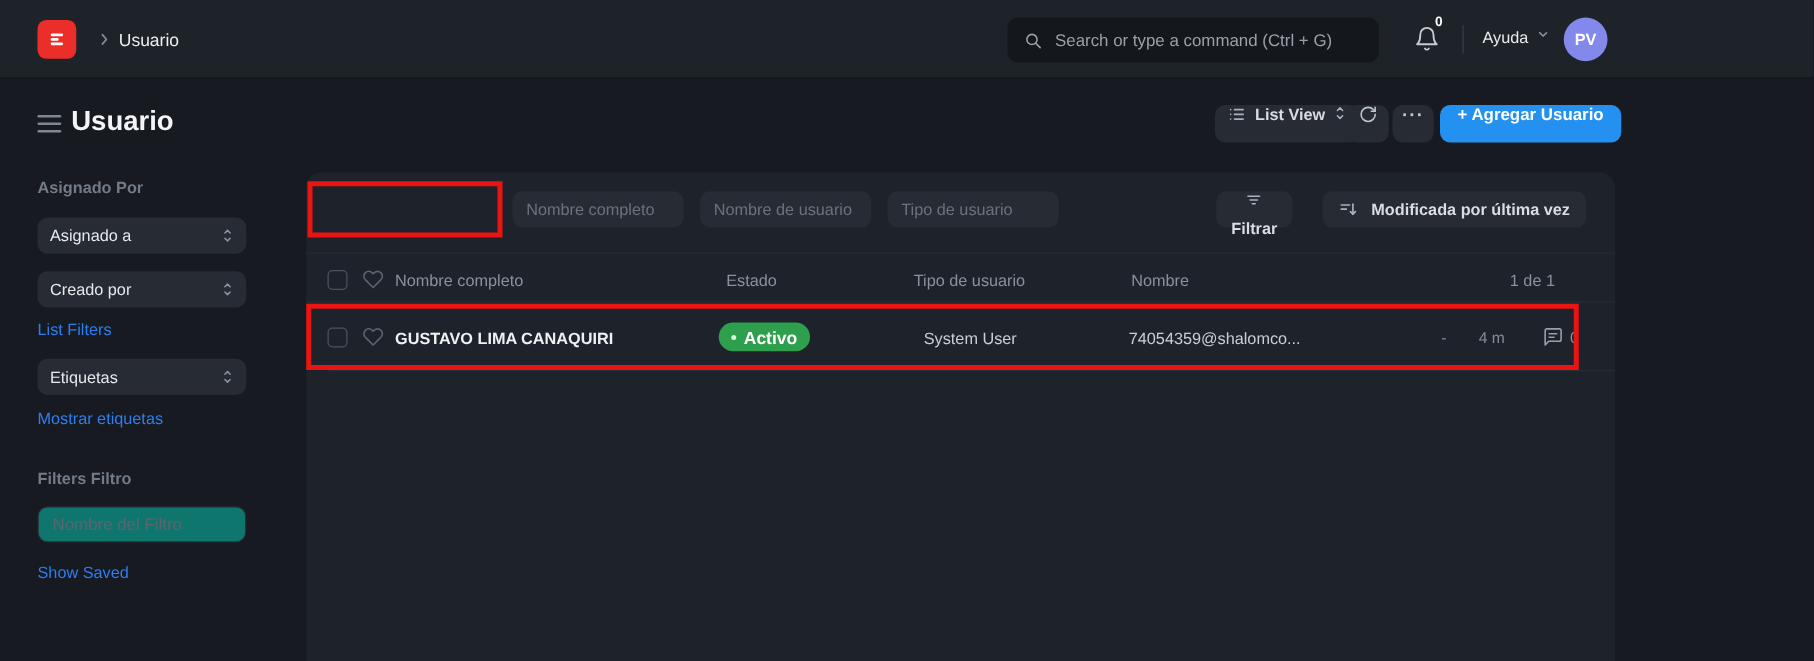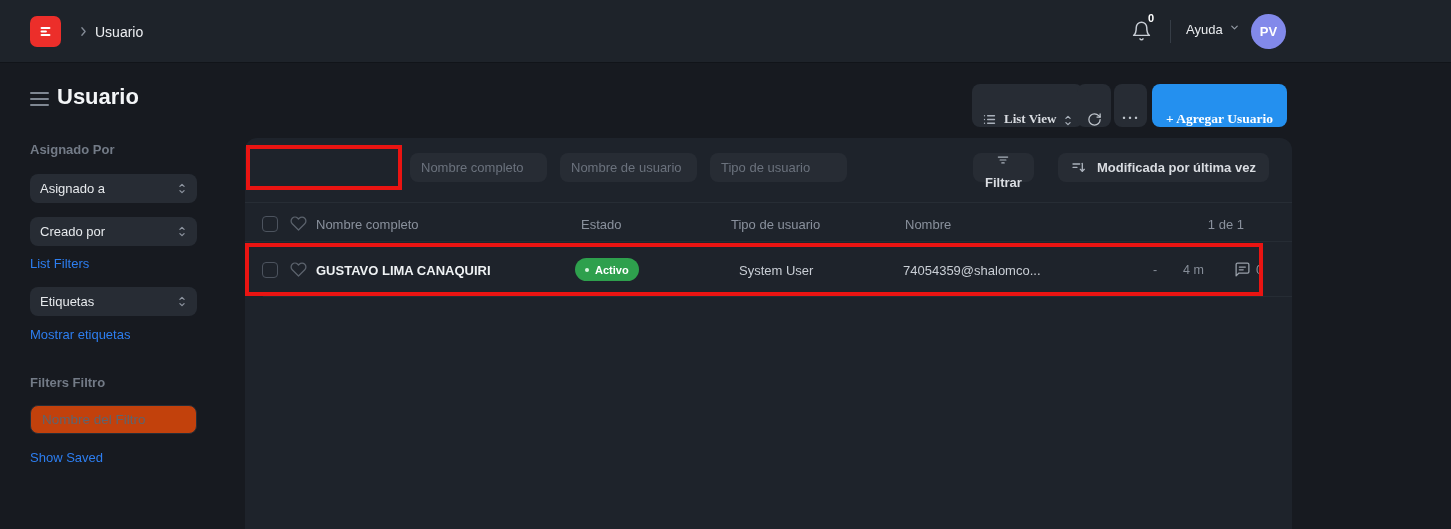--- a/index.html
+++ b/index.html
@@ -31,38 +31,38 @@
     font-size:13px; font-weight:500; color:#e9ebee; cursor:pointer; }
   .help svg { color:#949ba5; }
   .avatar { position:absolute; left:1251px; top:14px; width:35px; height:35px; border-radius:50%;
     background:#8289ea; color:#ffffff; font-size:13px; font-weight:600;
     display:flex; align-items:center; justify-content:center; cursor:pointer; }
 
   
   .hamburger { position:absolute; left:30px; top:92px; width:19px; cursor:pointer; }
   .hamburger i { display:block; height:2px; background:#7f8792; border-radius:1px; margin-bottom:4px; }
   .page-title { position:absolute; left:57px; top:84px; font-size:22px; font-weight:700; color:#f3f5f7; }
-  .btn { position:absolute; height:43px; border-radius:8px; background:#272c34;
-    display:inline-flex; align-items:flex-end; font-size:13px; font-weight:600; color:#d9dce1; cursor:pointer;font-family:Liberation Serif, serif; }
+  .btn { position:absolute; height:30px; border-radius:8px; background:#272c34;
+    display:inline-flex; align-items:flex-start; font-size:13px; font-weight:600; color:#d9dce1; cursor:pointer; }
   .view-btn { left:972px; top:84px; padding:0 10px; gap:7px; }
   .view-btn svg { color:#aab1bb; }
   .refresh-btn { left:1077px; top:84px; width:34px; justify-content:center; color:#c0c6cd; }
   .dots-btn { left:1114px; top:84px; width:33px; justify-content:center;
     font-size:15px; letter-spacing:1px; color:#c0c6cd; }
   .add-btn { left:1152px; top:84px; padding:0 14px; background:#2490ef; color:#ffffff; font-size:13.5px; }
 
   
   .side-label { position:absolute; left:30px; width:167px; font-size:13px; font-weight:600; color:#737b87; }
   .side-select { position:absolute; left:30px; width:167px; height:29px; background:#272c34;
     border-radius:8px; display:flex; align-items:center; justify-content:space-between;
     padding:0 10px; font-size:13px; color:#e6e9ec; cursor:pointer; }
   .side-select svg { color:#8d949f; }
   .side-link { position:absolute; left:30px; font-size:13px; font-weight:500; color:#2d7ef0; cursor:pointer; }
   .side-input { position:absolute; left:30px; top:405px; width:167px; height:29px;
-    background:#c2410c; border:1px solid #272d36; border-radius:8px;
+    background:#0f766e; border:1px solid #272d36; border-radius:8px;
     font-family:inherit; font-size:13.5px; color:#e6e9ec; padding:0 11px; outline:none; }
   .side-input::placeholder { color:#5d646f; }
 
   
   .panel { position:absolute; left:245px; top:138px; width:1047px; height:391px;
     background:#1e232b; border-radius:12px 12px 0 0; }
   .f-input-dark { position:absolute; left:8px; top:15px; width:143px; height:30px;
     background:#14181e; border:1px solid #3a414b; border-radius:8px;
     display:flex; align-items:center; padding:0 9px; cursor:text; }
   .sel-text { background:#2456d0; color:#ffffff; font-size:13px; font-weight:500; padding:1px 2px; }
@@ -75,21 +75,21 @@
   .filtrar-btn svg { color:#aab1bb; }
   .sort-btn { left:813px; padding:0 13px; gap:10px; }
   .sort-btn svg { color:#aab1bb; }
   .h-divider { position:absolute; left:0; right:0; height:1px; background:#272d35; }
   .chk { position:absolute; width:16px; height:16px; border:1.5px solid #4c535e; border-radius:4px;
     background:transparent; cursor:pointer; }
   .heart { position:absolute; color:#5c636d; cursor:pointer; }
   .th { position:absolute; font-size:13px; color:#8a919d; }
   .row-name { position:absolute; left:71px; top:125px; font-size:13px; font-weight:600; color:#eef1f3; cursor:pointer; }
   .badge { position:absolute; left:330px; top:120px; height:23px; background:#2ea04d; border-radius:12px;
-    color:#ffffff; font-size:11px; font-weight:600; display:inline-flex; align-items:center; gap:6px; padding:0 10px; }
+    color:#ffffff; font-size:14px; font-weight:600; display:inline-flex; align-items:center; gap:6px; padding:0 10px; }
   .badge .dot { width:4px; height:4px; border-radius:50%; background:#d8f4de; }
   .cell { position:absolute; font-size:13px; color:#c9ced5; }
   .cell-muted { position:absolute; font-size:12.5px; color:#868d98; }
   .comment-btn { position:absolute; left:989px; top:123px; display:flex; align-items:center; gap:5px;
     color:#99a0aa; cursor:pointer; }
   .comment-count { font-size:12.5px; color:#8a919d; }
 
   
   .anno { position:absolute; border:4px solid #ea1412; pointer-events:none; z-index:6; }
   .anno1 { left:1px; top:7px; width:156px; height:45px; }
@@ -110,20 +110,29 @@
         </svg>
       </span>
     </div>
     <span class="crumb-chev">
       <svg width="13" height="13" viewBox="0 0 24 24" fill="none" stroke="currentColor" stroke-width="2.4" stroke-linecap="round" stroke-linejoin="round">
           <polyline points="9 5 15 12 9 19"></polyline>
         </svg>
     </span>
     <span class="crumb">Usuario</span>
 
+    <div class="searchbox">
+      <span>
+        <svg width="15" height="15" viewBox="0 0 24 24" fill="none" stroke="currentColor" stroke-width="2" stroke-linecap="round">
+            <circle cx="10.5" cy="10.5" r="6.5"></circle>
+            <line x1="15.5" y1="15.5" x2="21" y2="21"></line>
+          </svg>
+      </span>
+      <input placeholder="Search or type a command (Ctrl + G)" style="">
+    </div>
 
     <span class="bell">
       <svg width="21" height="22" viewBox="0 0 24 24" fill="none" stroke="currentColor" stroke-width="1.7" stroke-linecap="round" stroke-linejoin="round">
           <path d="M18 8A6 6 0 0 0 6 8c0 7-3 9-3 9h18s-3-2-3-9"></path>
           <path d="M13.73 21a2 2 0 0 1-3.46 0"></path>
         </svg>
     </span>
     <span class="bell-badge">0</span>
     <div class="nav-divider"></div>
 

